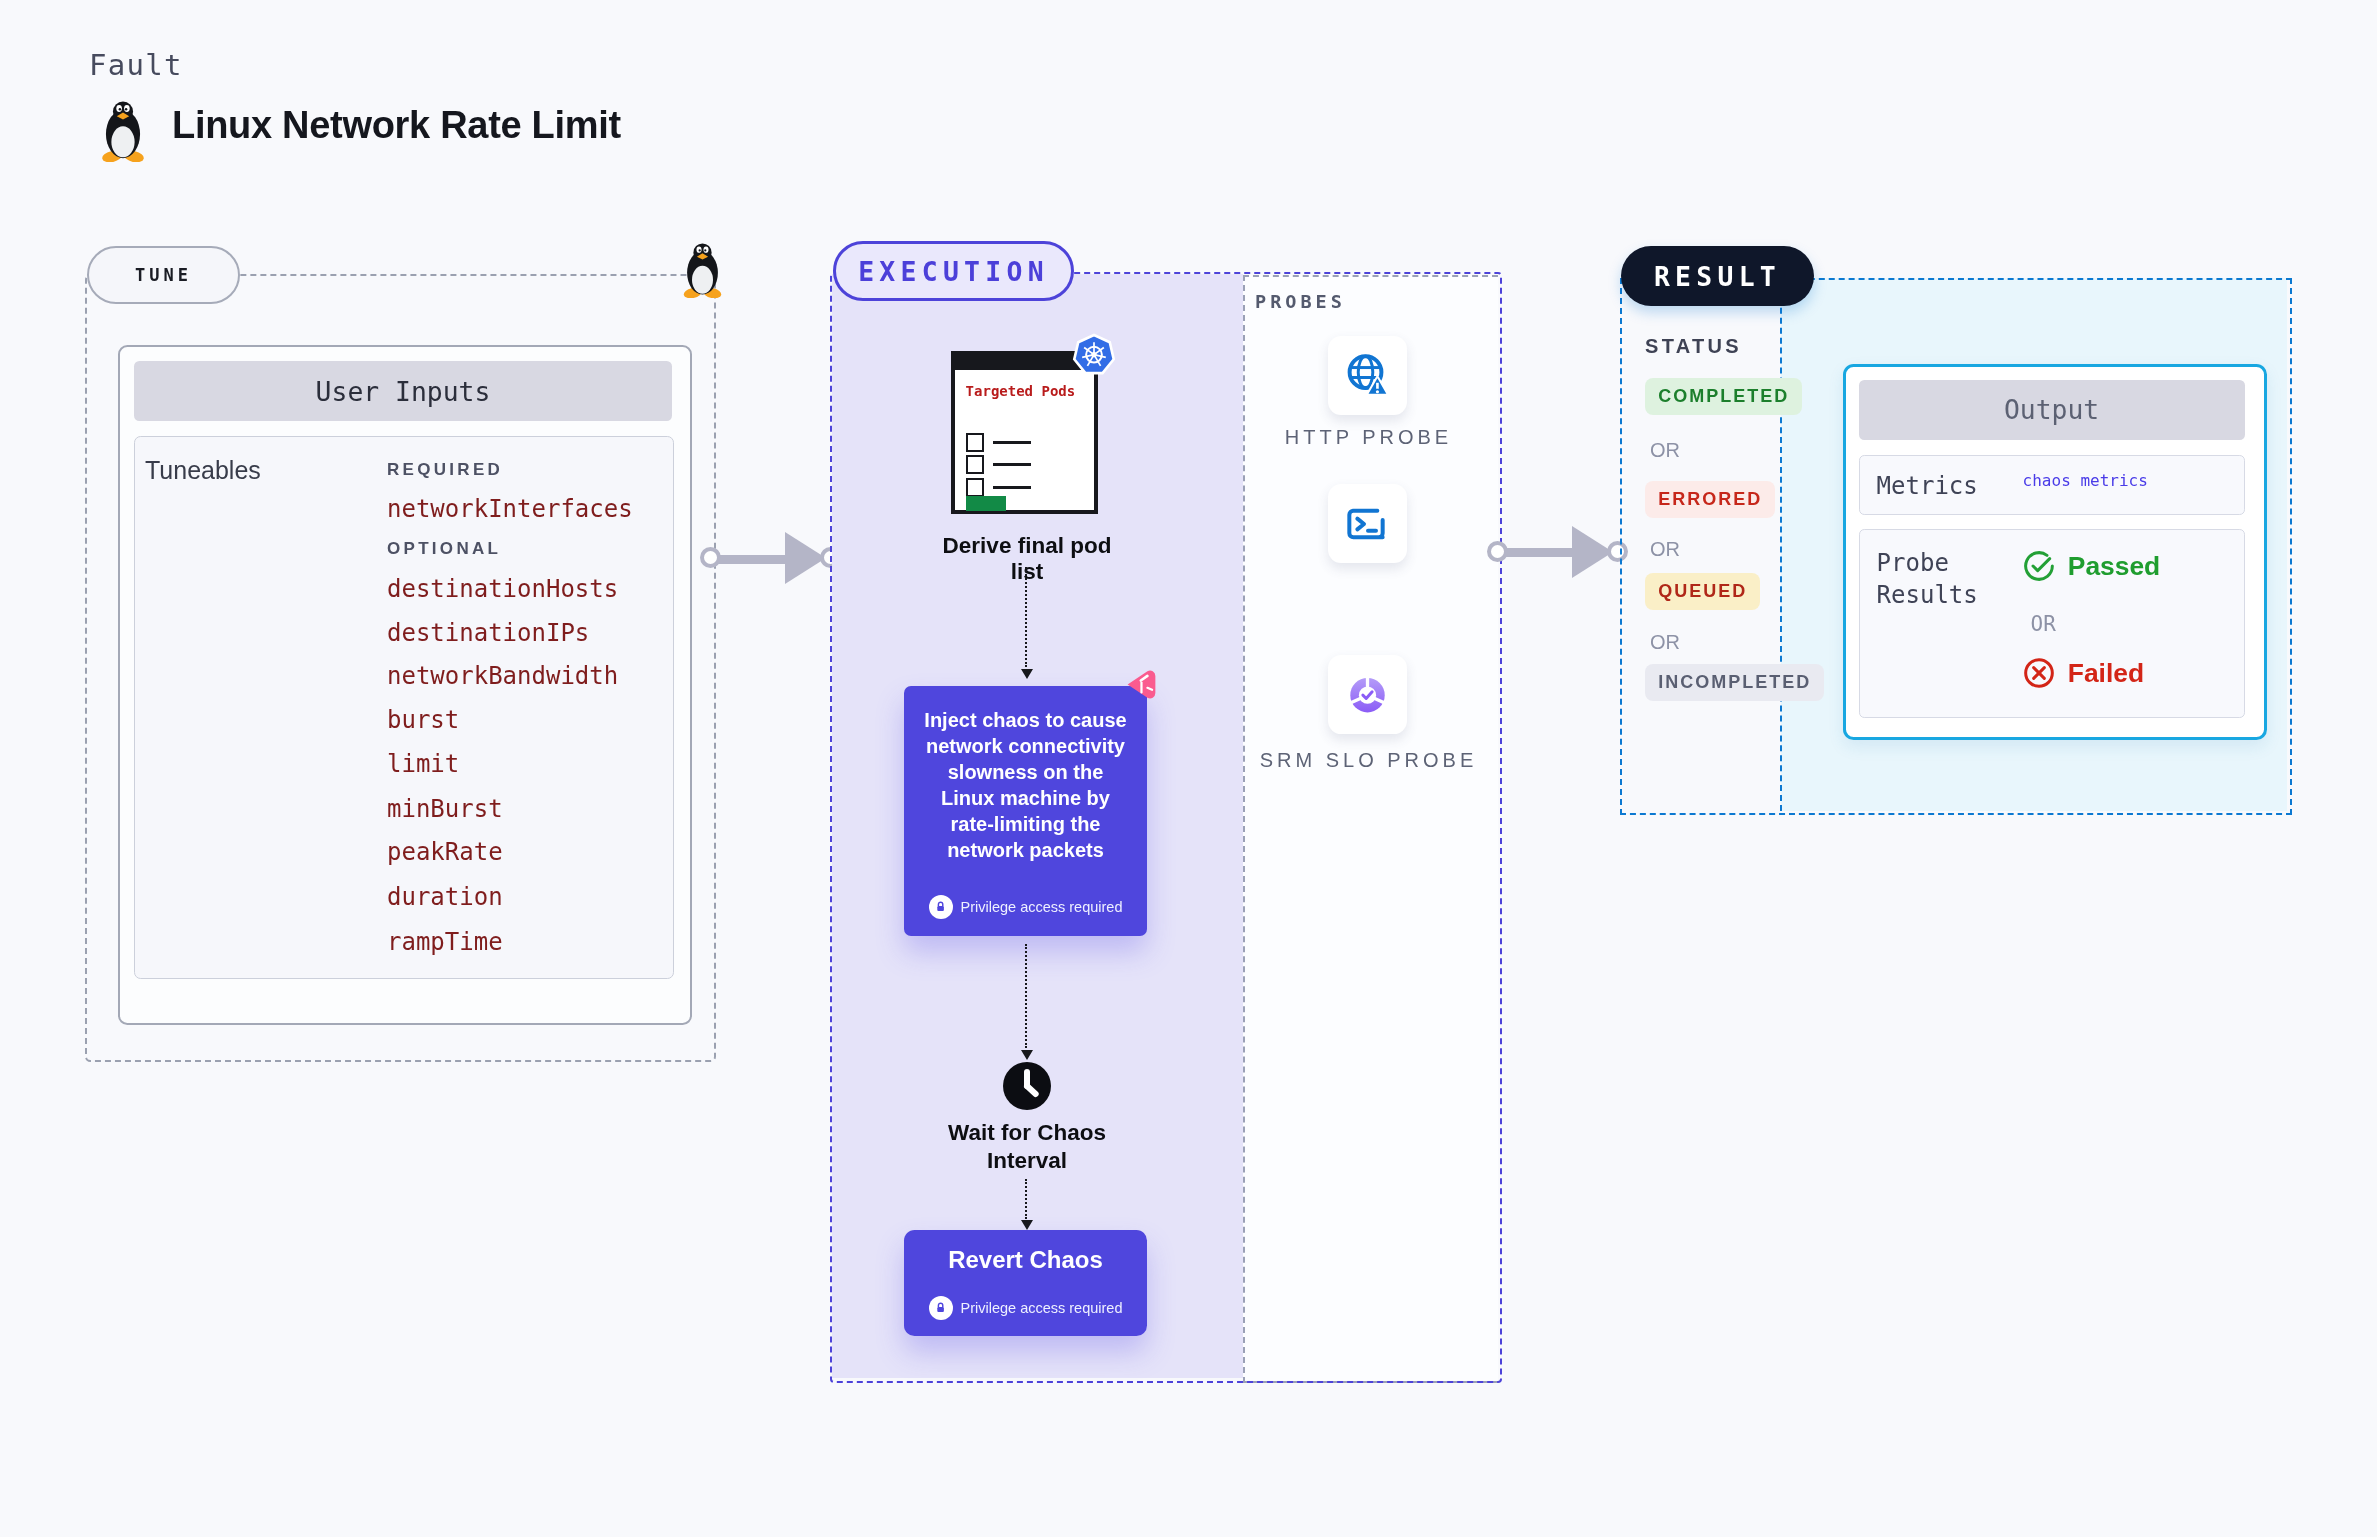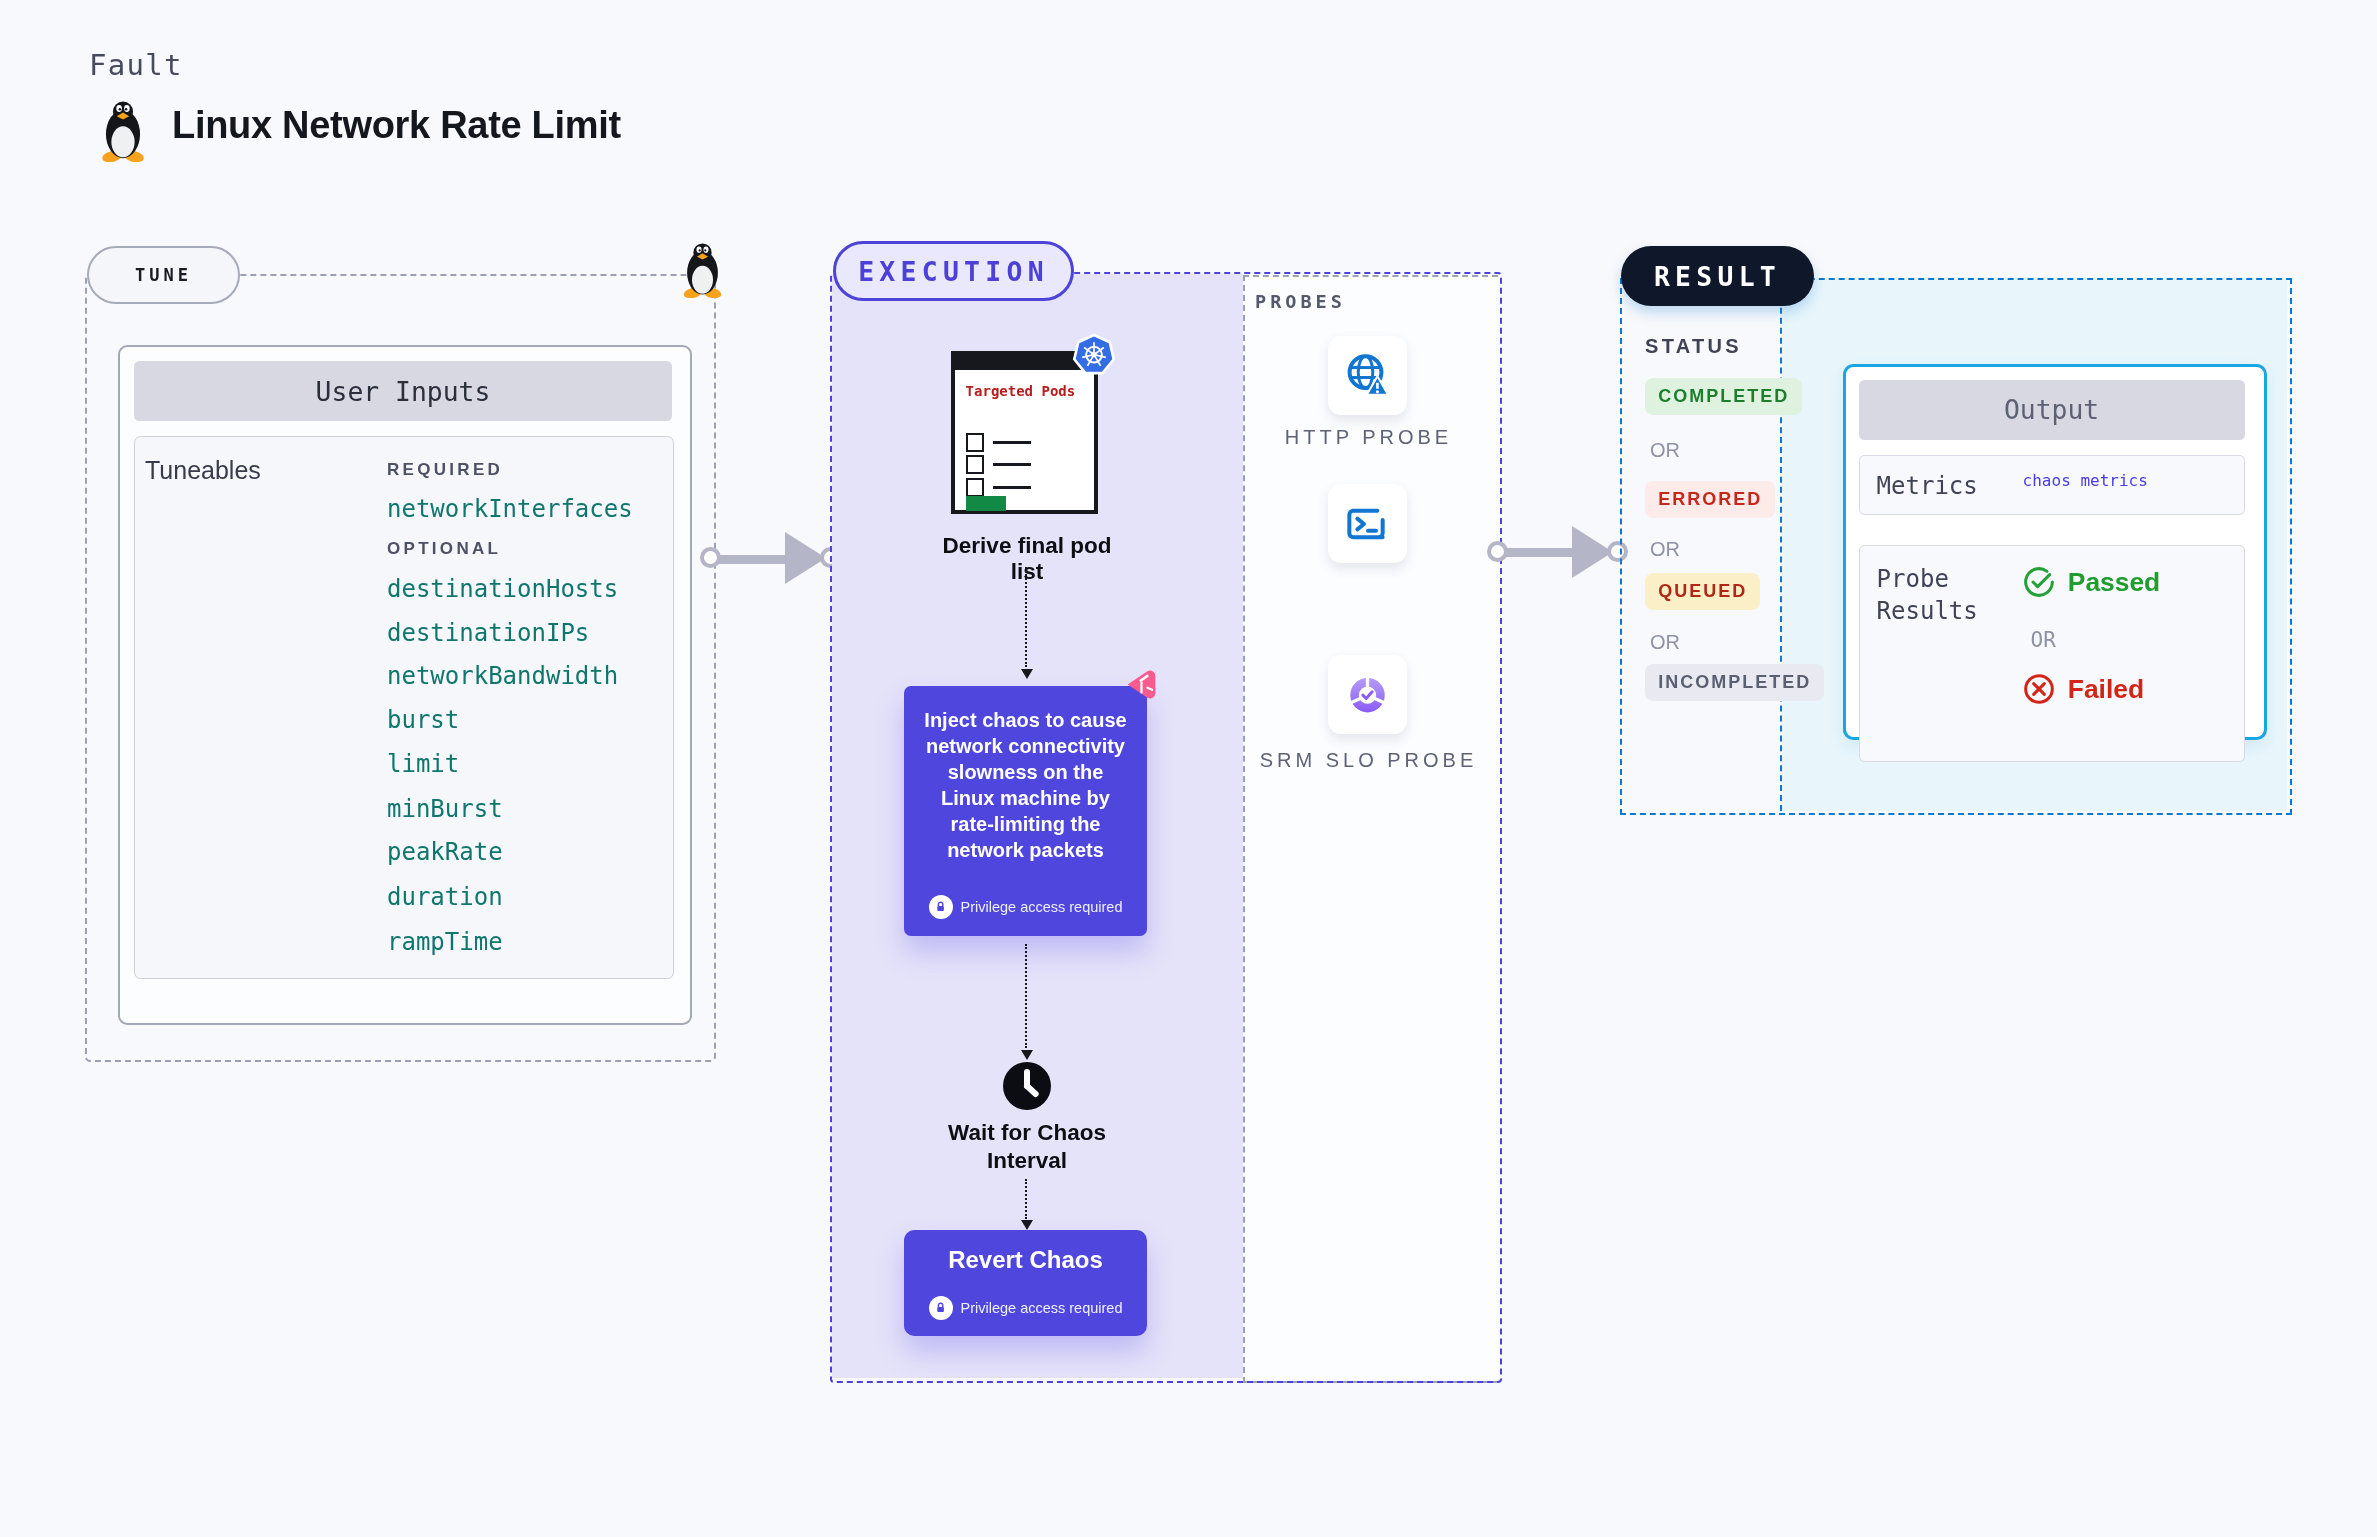--- a/index.html
+++ b/index.html
@@ -16,21 +16,21 @@
   
   .tune-box{left:85px;top:274px;width:627px;height:784px;border:2.6px dashed #9ba1b0;border-radius:5.3px;}
   .tune-pill{left:87px;top:246px;width:149px;height:54px;background:#f5f6fa;border:2.6px solid #a6abb9;
              border-radius:32px;font-size:17px;font-weight:bold;color:#1a1c24;letter-spacing:4px;}
   .ui-card{left:118px;top:345px;width:570px;height:676px;background:#fcfdfe;border:2.6px solid #a3a8b6;border-radius:9.3px;}
   .ui-head{left:134px;top:361px;width:538px;height:60px;background:#d8d8e2;border-radius:5.3px;
            font-size:26.4px;color:#2b2e3b;}
   .tuneables-panel{left:134px;top:436px;width:538px;height:541px;background:#f6f7fb;border:1.3px solid #ccd0db;border-radius:6.6px;}
   .tuneables-label{left:145px;top:456px;font-size:25px;color:#383c4a;}
   .group-heading{font-size:17px;font-weight:600;color:#4d5164;letter-spacing:3.3px;}
-  .tune-item{font-size:24px;color:#0f766e;}
+  .tune-item{font-size:24px;color:#7f1d1d;}
 
   
   .shaft{height:8.6px;background:#b4b5c7;}
   .ahead{width:0;height:0;border-top:26.4px solid transparent;border-bottom:26.4px solid transparent;border-left:41px solid #b4b5c7;}
   .node{width:13.2px;height:13.2px;background:#fff;border:4.6px solid #b4b5c7;border-radius:50%;}
 
   
   .exec-fill{left:832px;top:274px;width:411px;height:1104px;background:#e5e3f9;}
   .probes-fill{left:1243px;top:275px;width:253px;height:1104px;background:#fcfdff;
                border-left:2px dashed #9aa0b6;border-top:2px dashed #9aa0b6;border-bottom:2px dashed #9aa0b6;}
@@ -80,21 +80,21 @@
   .badge-queued{background:#faefc7;color:#b02718;}
   .badge-incompleted{background:#e9eaf1;color:#5a5f72;}
   .or-status{left:1650px;font-size:20px;color:#8d92a6;}
 
   .output-card{left:1843px;top:364px;width:418px;height:370px;background:#fff;border:3.3px solid #18a7e1;
                border-radius:10.6px;box-shadow:0 6.6px 16px rgba(30,120,180,.10);}
   .output-head{position:absolute;left:12.6px;top:12.6px;width:386px;height:60px;background:#d8d8e2;border-radius:5.3px;
                font-size:26.4px;color:#5c6173;}
   .out-row{position:absolute;left:12.6px;width:386px;background:#f8f9fd;border:1.3px solid #d7dae5;border-radius:5.3px;box-sizing:border-box;}
   .metrics-row{top:88px;height:60px;}
-  .probe-row{top:178px;height:217px;}
+  .probe-row{top:162px;height:189px;}
   .out-label{position:absolute;left:17px;font-size:24px;color:#3f4356;line-height:32px;}
   .metrics-value{position:absolute;left:163px;top:14.5px;font-size:16px;color:#4a3ce8;}
   .passed-text{font-size:26.4px;font-weight:bold;color:#1f9d2f;}
   .failed-text{font-size:26.4px;font-weight:bold;color:#d32517;}
   .or-output{position:absolute;left:171px;top:82px;font-size:21px;color:#8d92a6;}
   .iconrow{position:absolute;display:flex;align-items:center;gap:13.2px;}
 </style>
 </head>
 <body>
 

